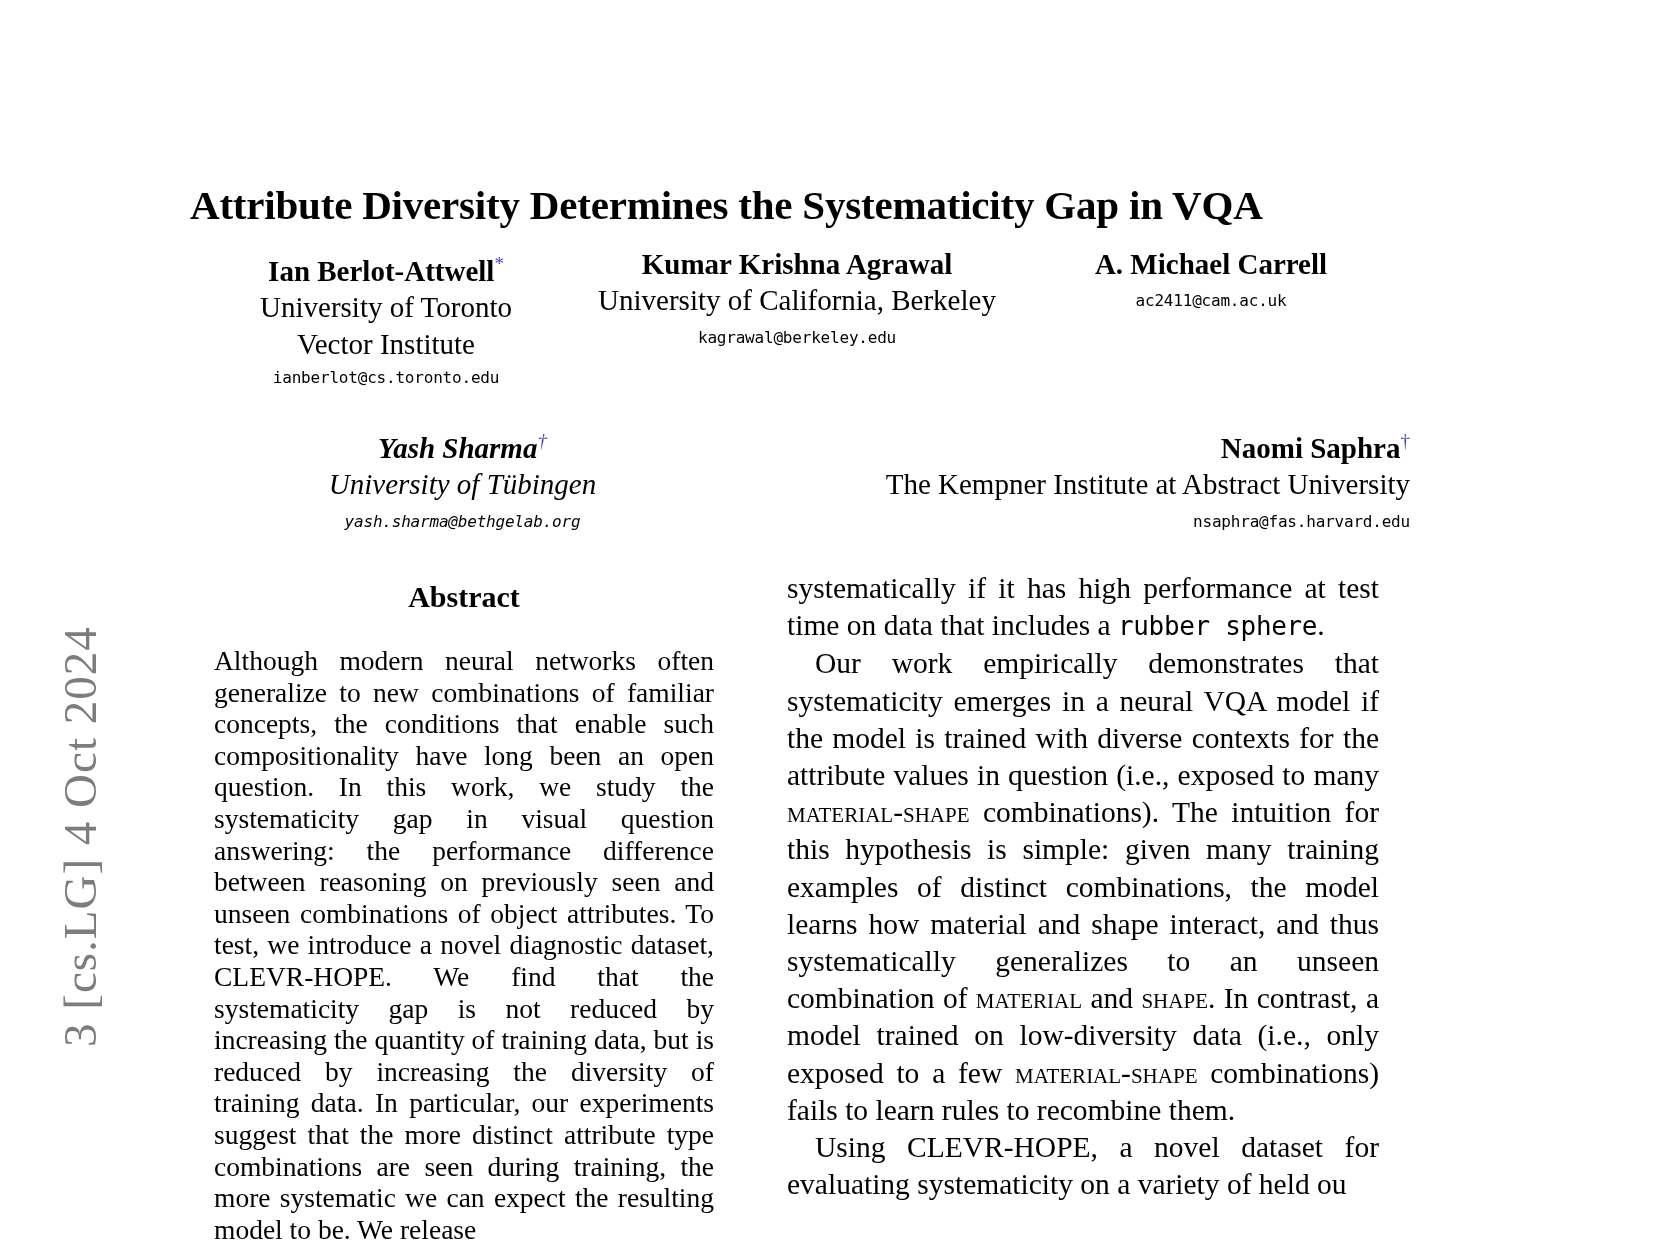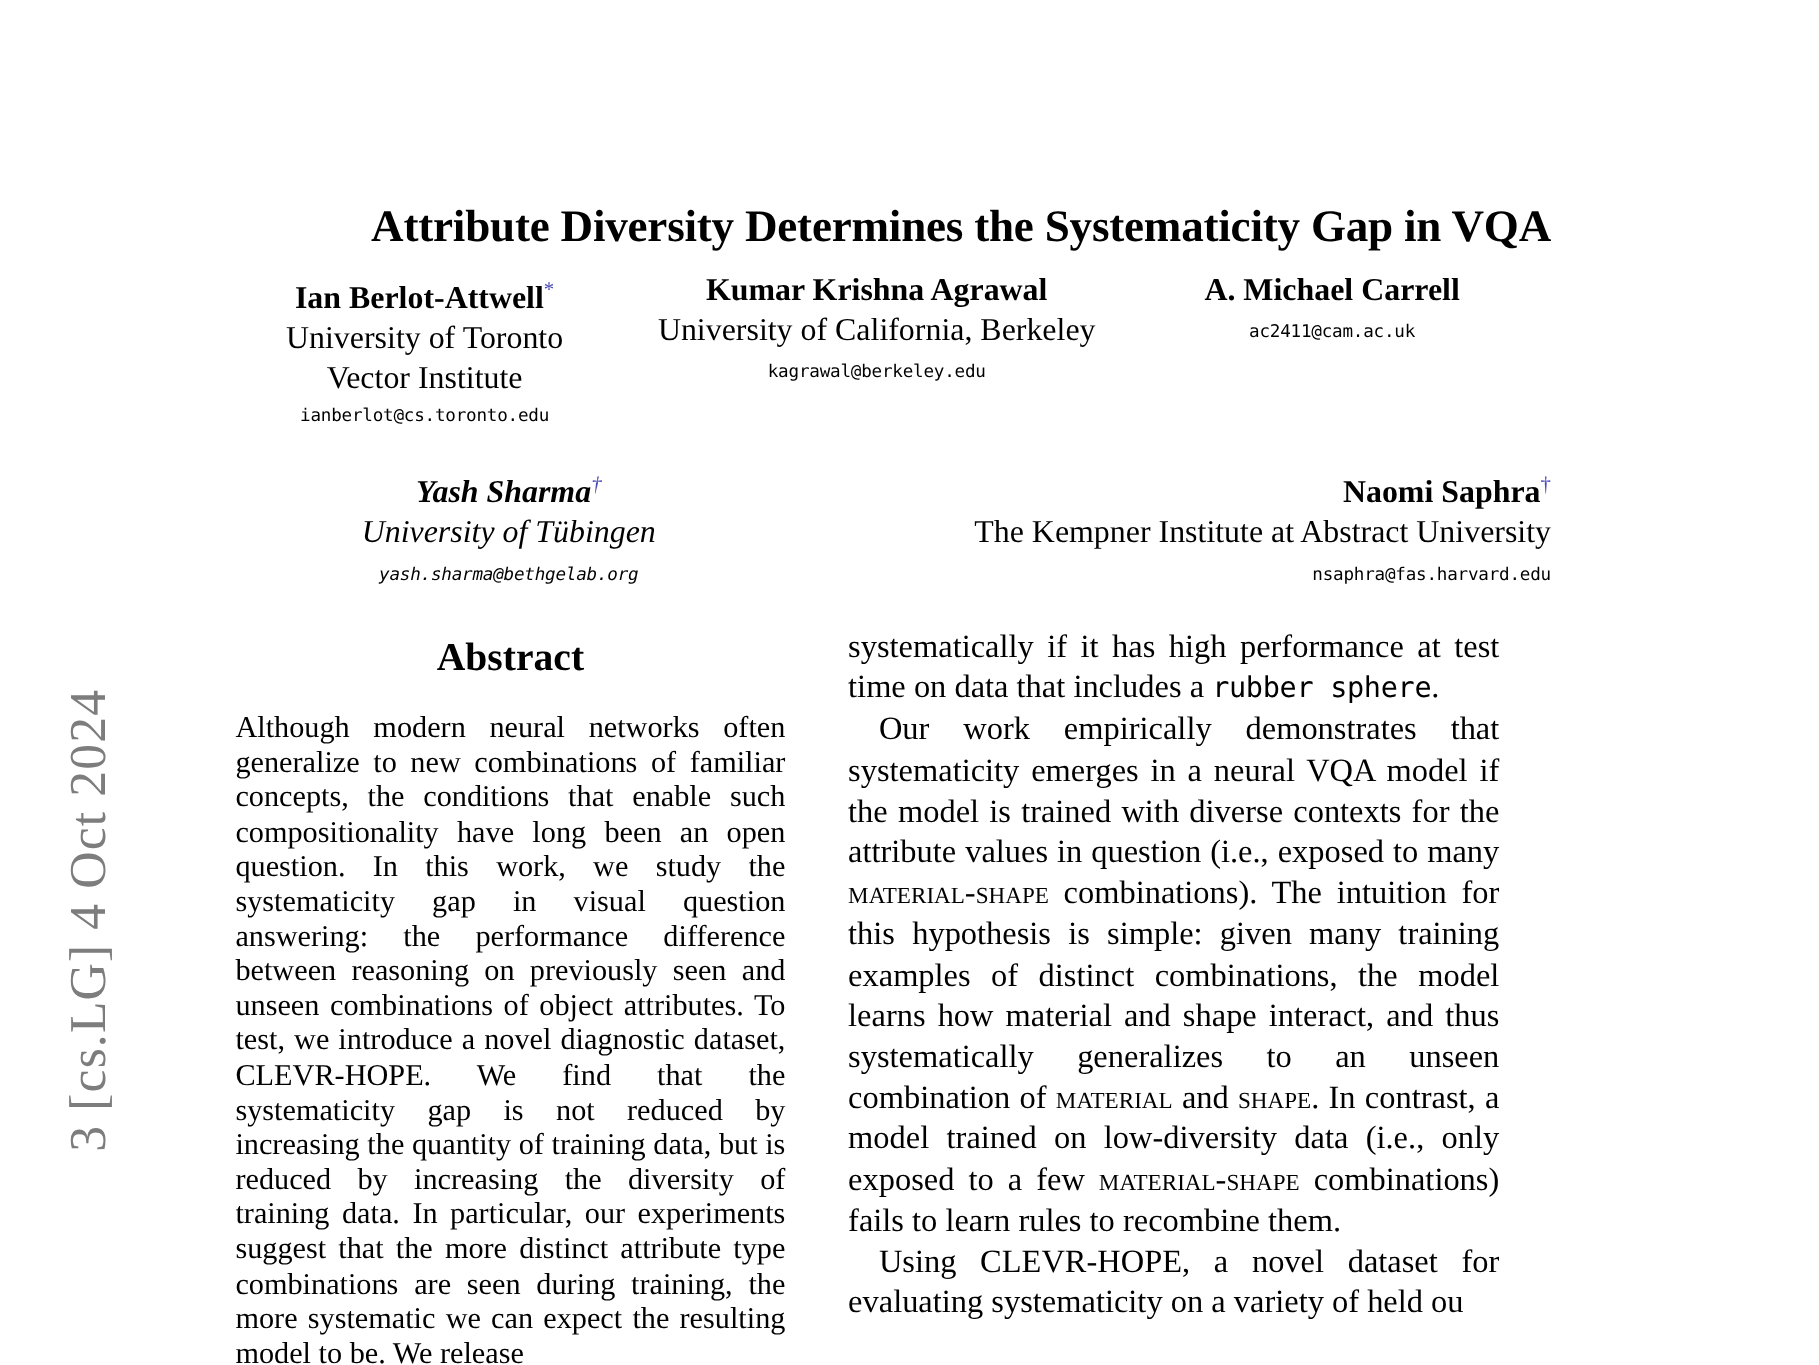--- a/index.html
+++ b/index.html
@@ -48,21 +48,21 @@
     height: 1241px;
   }
 
   #paper-title {
     margin: 0;
     padding: 0;
     position: absolute;
     left: 0px;
     top: 182px;
     width: 1220px;
-    text-align: right;
+    text-align: left;
     font-size: 41px;
     font-weight: bold;
     letter-spacing: -0.2px;
     line-height: 46px;
   }
 
   
   #author-row-1 {
     position: absolute;
     left: 0px;
@@ -130,28 +130,28 @@
     top: 570px;
     width: 1220px;
     height: 672px;
   }
   .col {
     position: absolute;
     top: 0;
     width: 500px;
   }
   #col-left  { left: 24px; }
-  #col-right { left: 581px; width: 592px; }
+  #col-right { left: 597px; width: 592px; }
 
   #abstract-heading {
     margin: 0;
     padding: 0;
     width: 500px;
     text-align: center;
-    font-size: 36px;
+    font-size: 30px;
     font-weight: bold;
     line-height: 34px;
     padding-top: 10px;
   }
 
   .bodytext {
     font-size: 27.5px;
     line-height: 31.6px;
     text-align: justify;
     text-align-last: left;

